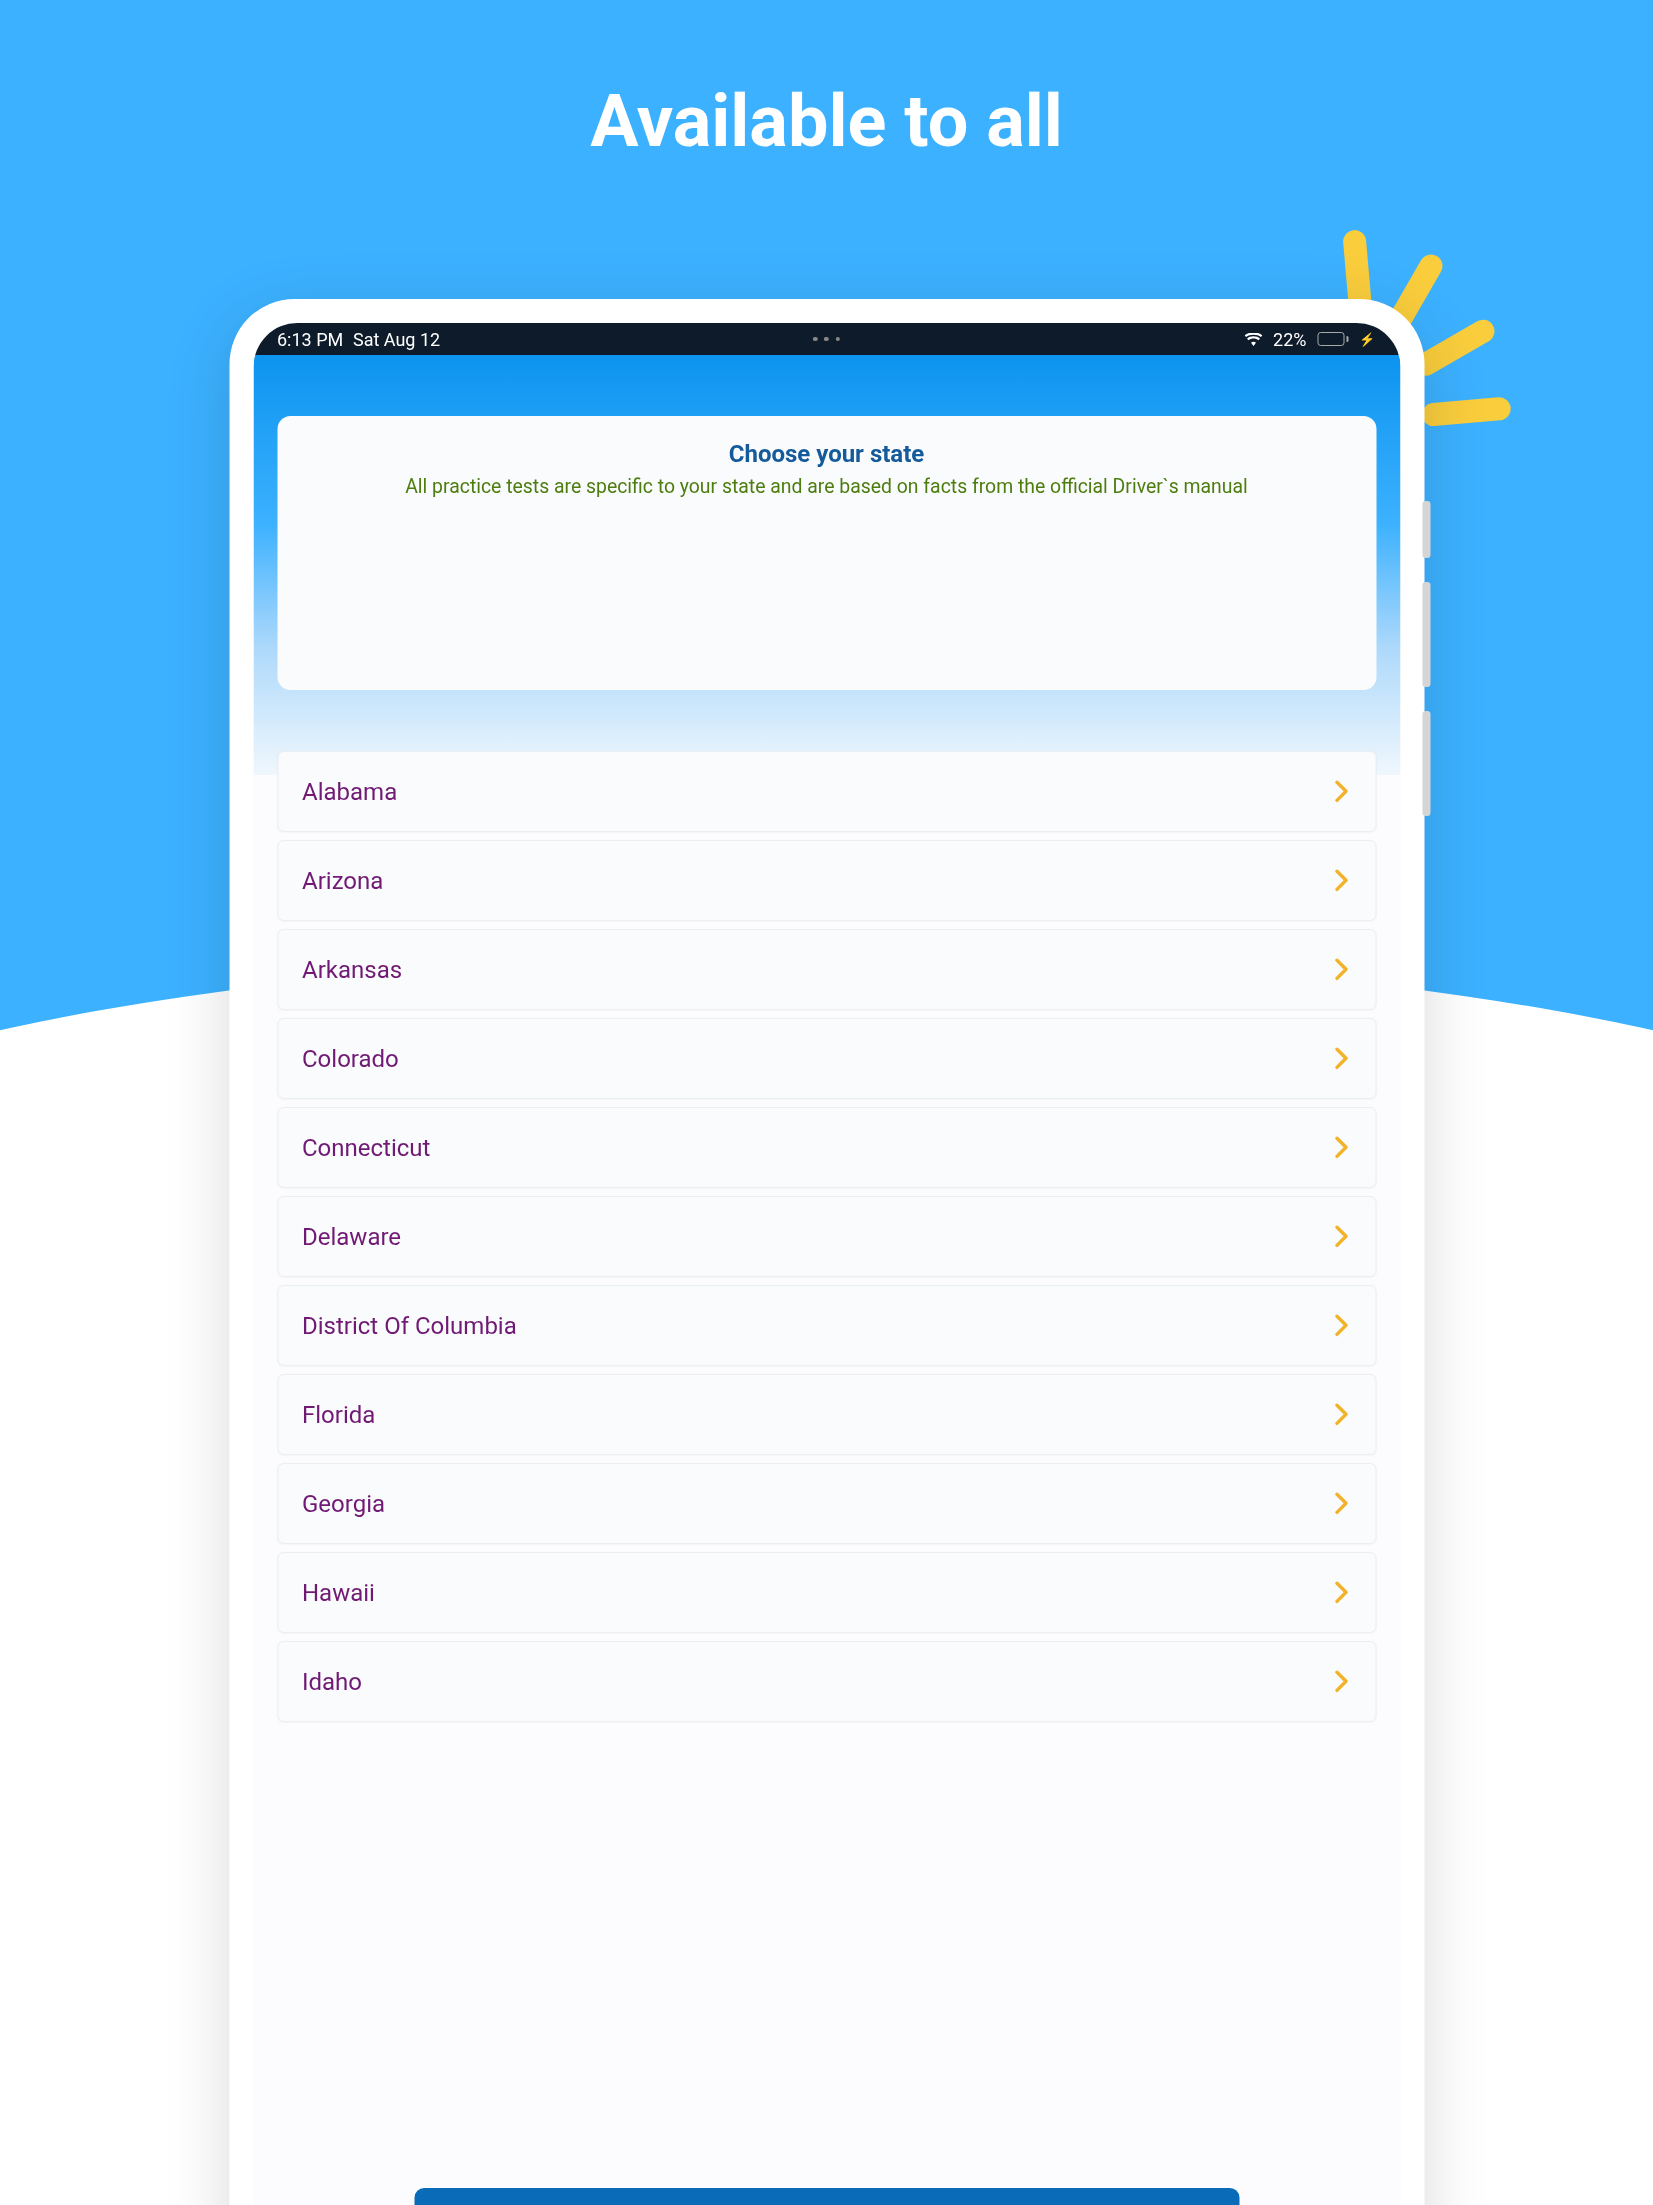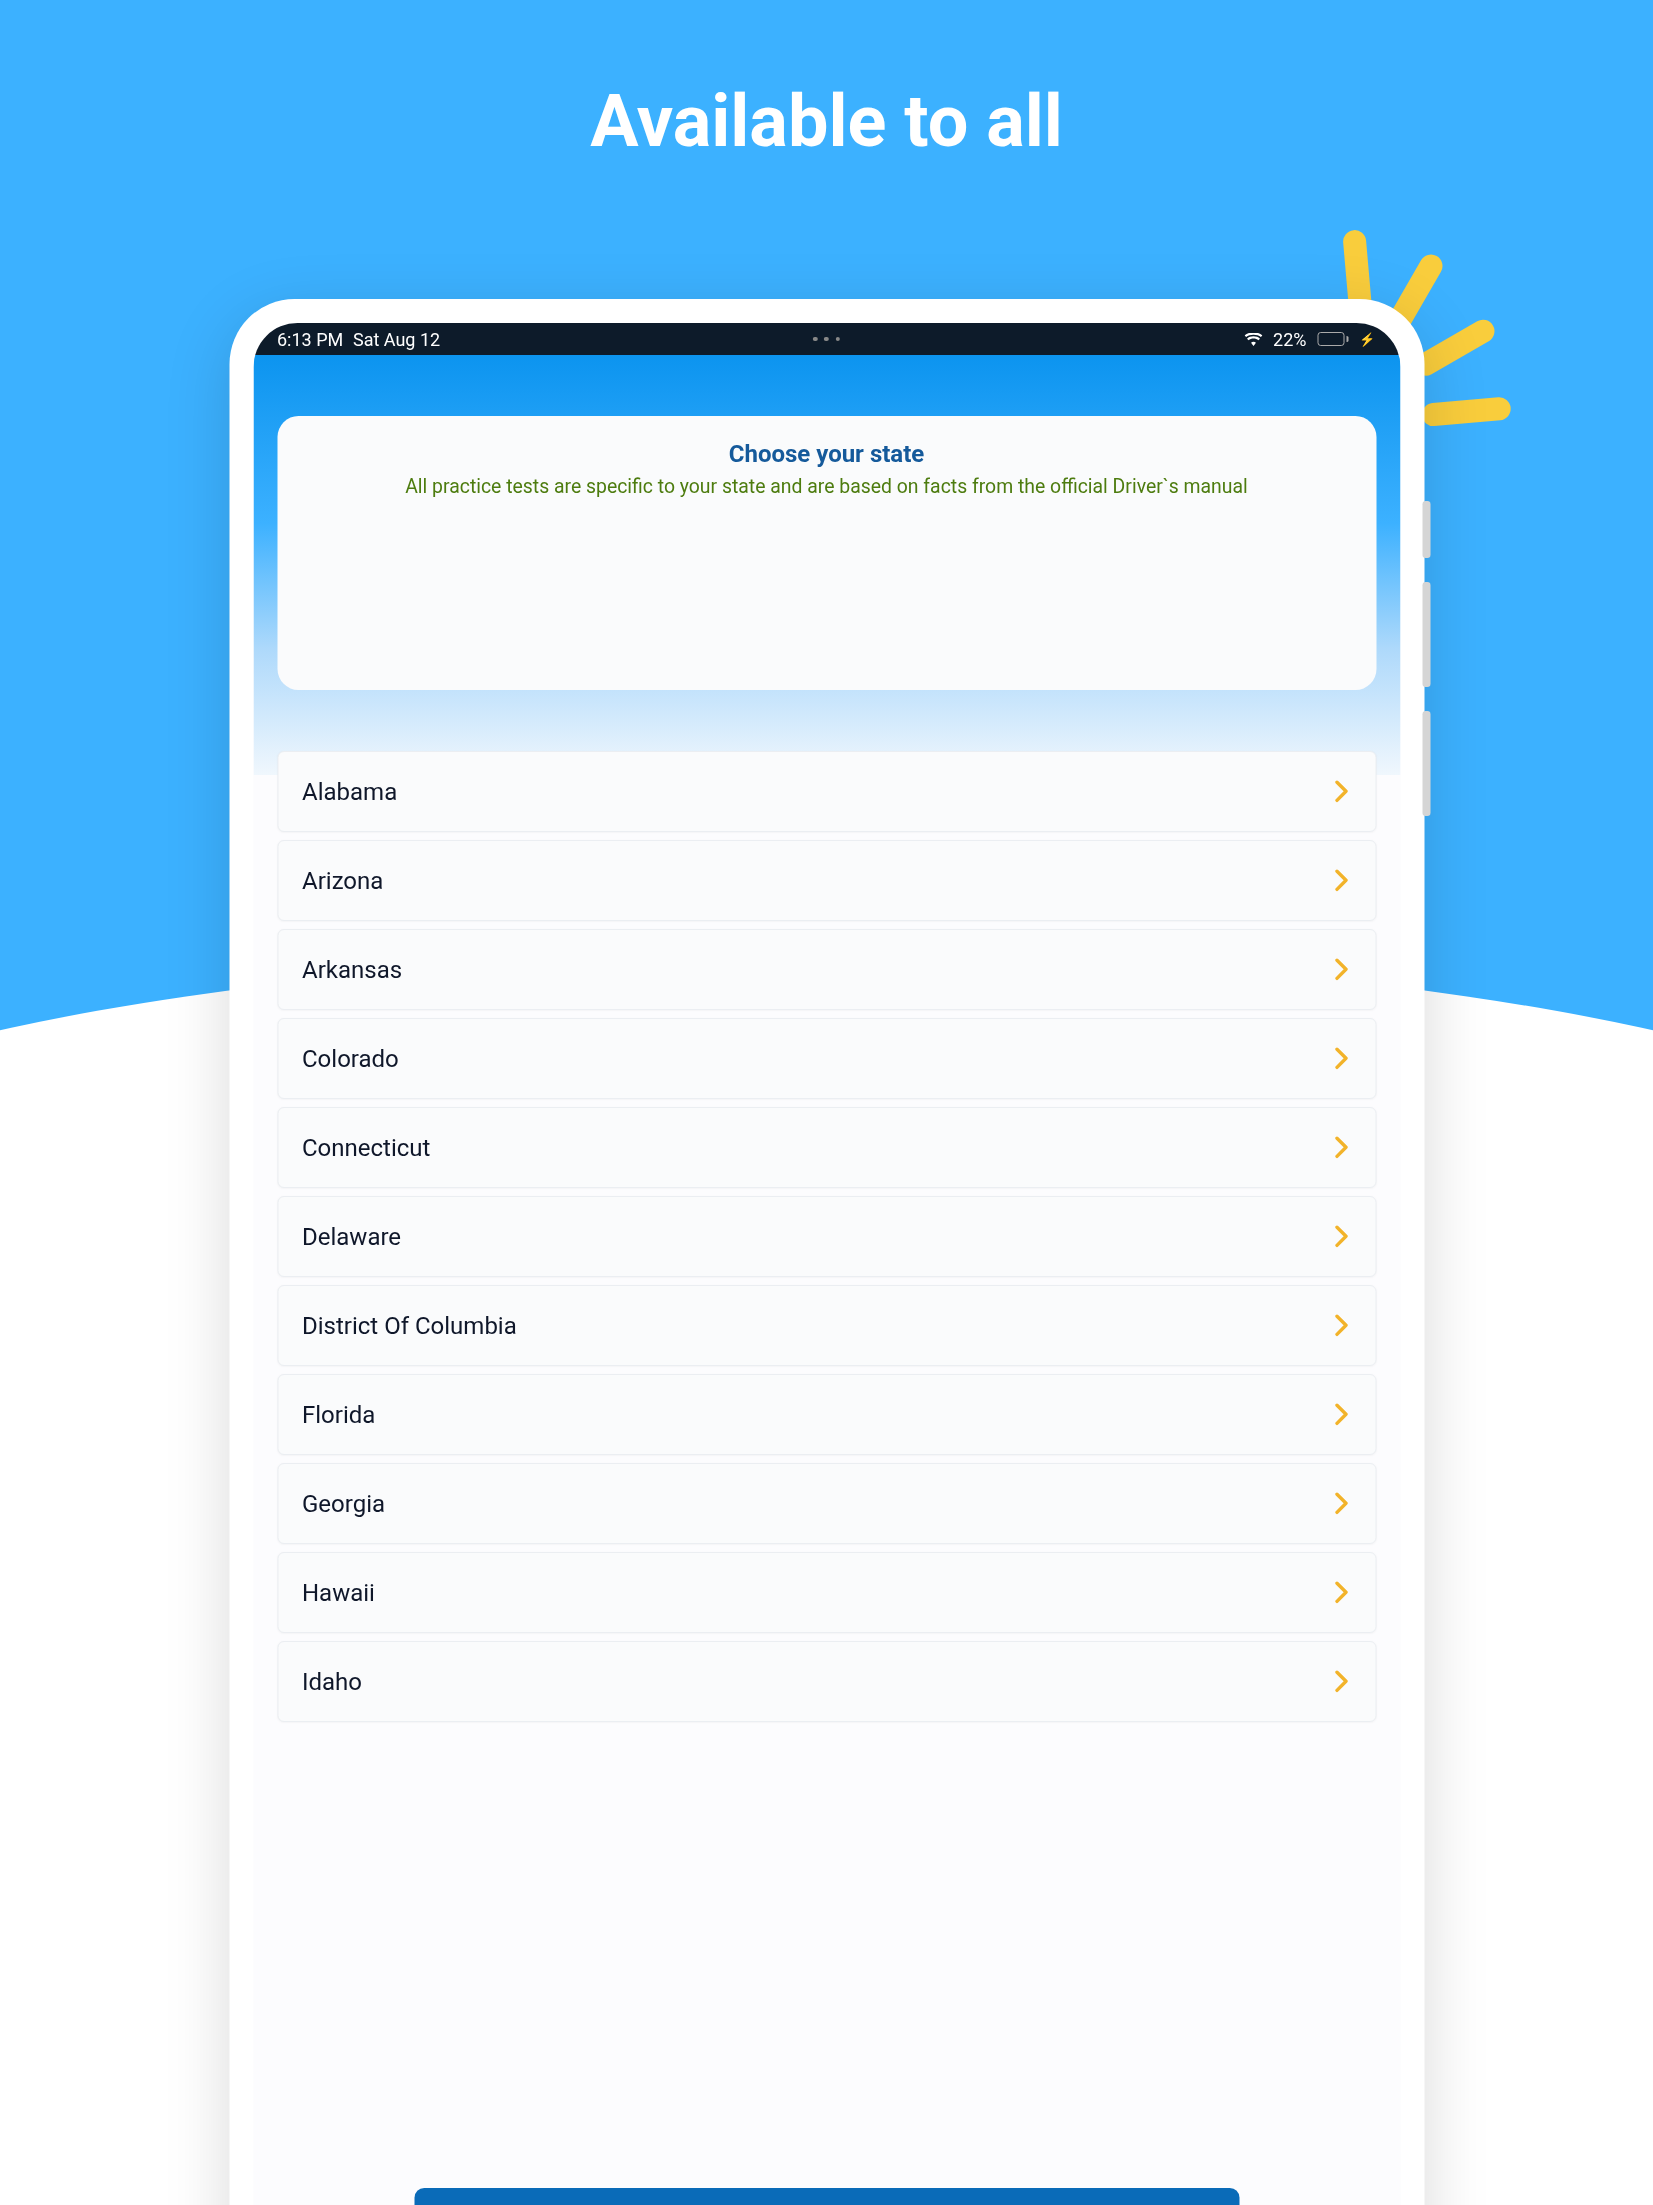--- a/index.html
+++ b/index.html
@@ -150,21 +150,21 @@
       border-radius: 0 1.6px 1.6px 0;
     }
     
     .app-header-gradient {
       height: 420px;
       background: linear-gradient(to bottom, #0c94ef 0%, #3cb1ff 40%, #aed9fb 70%, #f0f7fd 100%);
       padding: 61px 24px 0;
     }
     .header-card {
       background: #fafbfc;
-      border-radius: 21px;
+      border-radius: 13px;
       padding: 24px 32px;
       height: 274px;
       text-align: center;
     }
     .header-card-title {
       color: #155a9b;
       font-size: 24px;
       font-weight: 700;
       margin-bottom: 6.5px;
     }
@@ -188,21 +188,21 @@
       display: flex;
       align-items: center;
       justify-content: space-between;
       padding: 0 24px;
       box-shadow: 0 0.8px 1.6px rgba(0,0,0,0.03);
     }
     .state-row.selected {
       background: #dfdfe1;
     }
     .state-label {
-      color: #0f172a;
+      color: #701a75;
       font-size: 24px;
       font-weight: 400;
     }
     .state-row.selected .state-label {
       font-weight: 700;
     }
     .chevron {
       width: 19.4px;
       height: 19.4px;
       display: flex;

